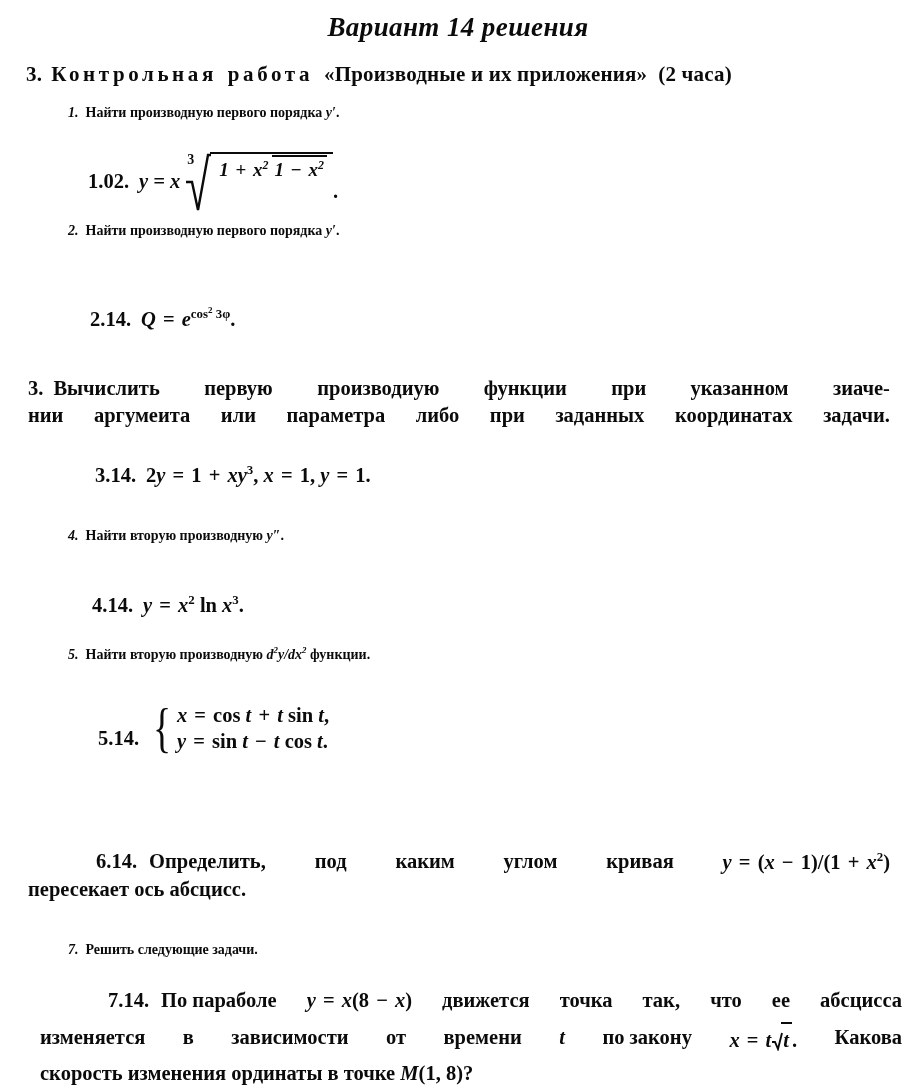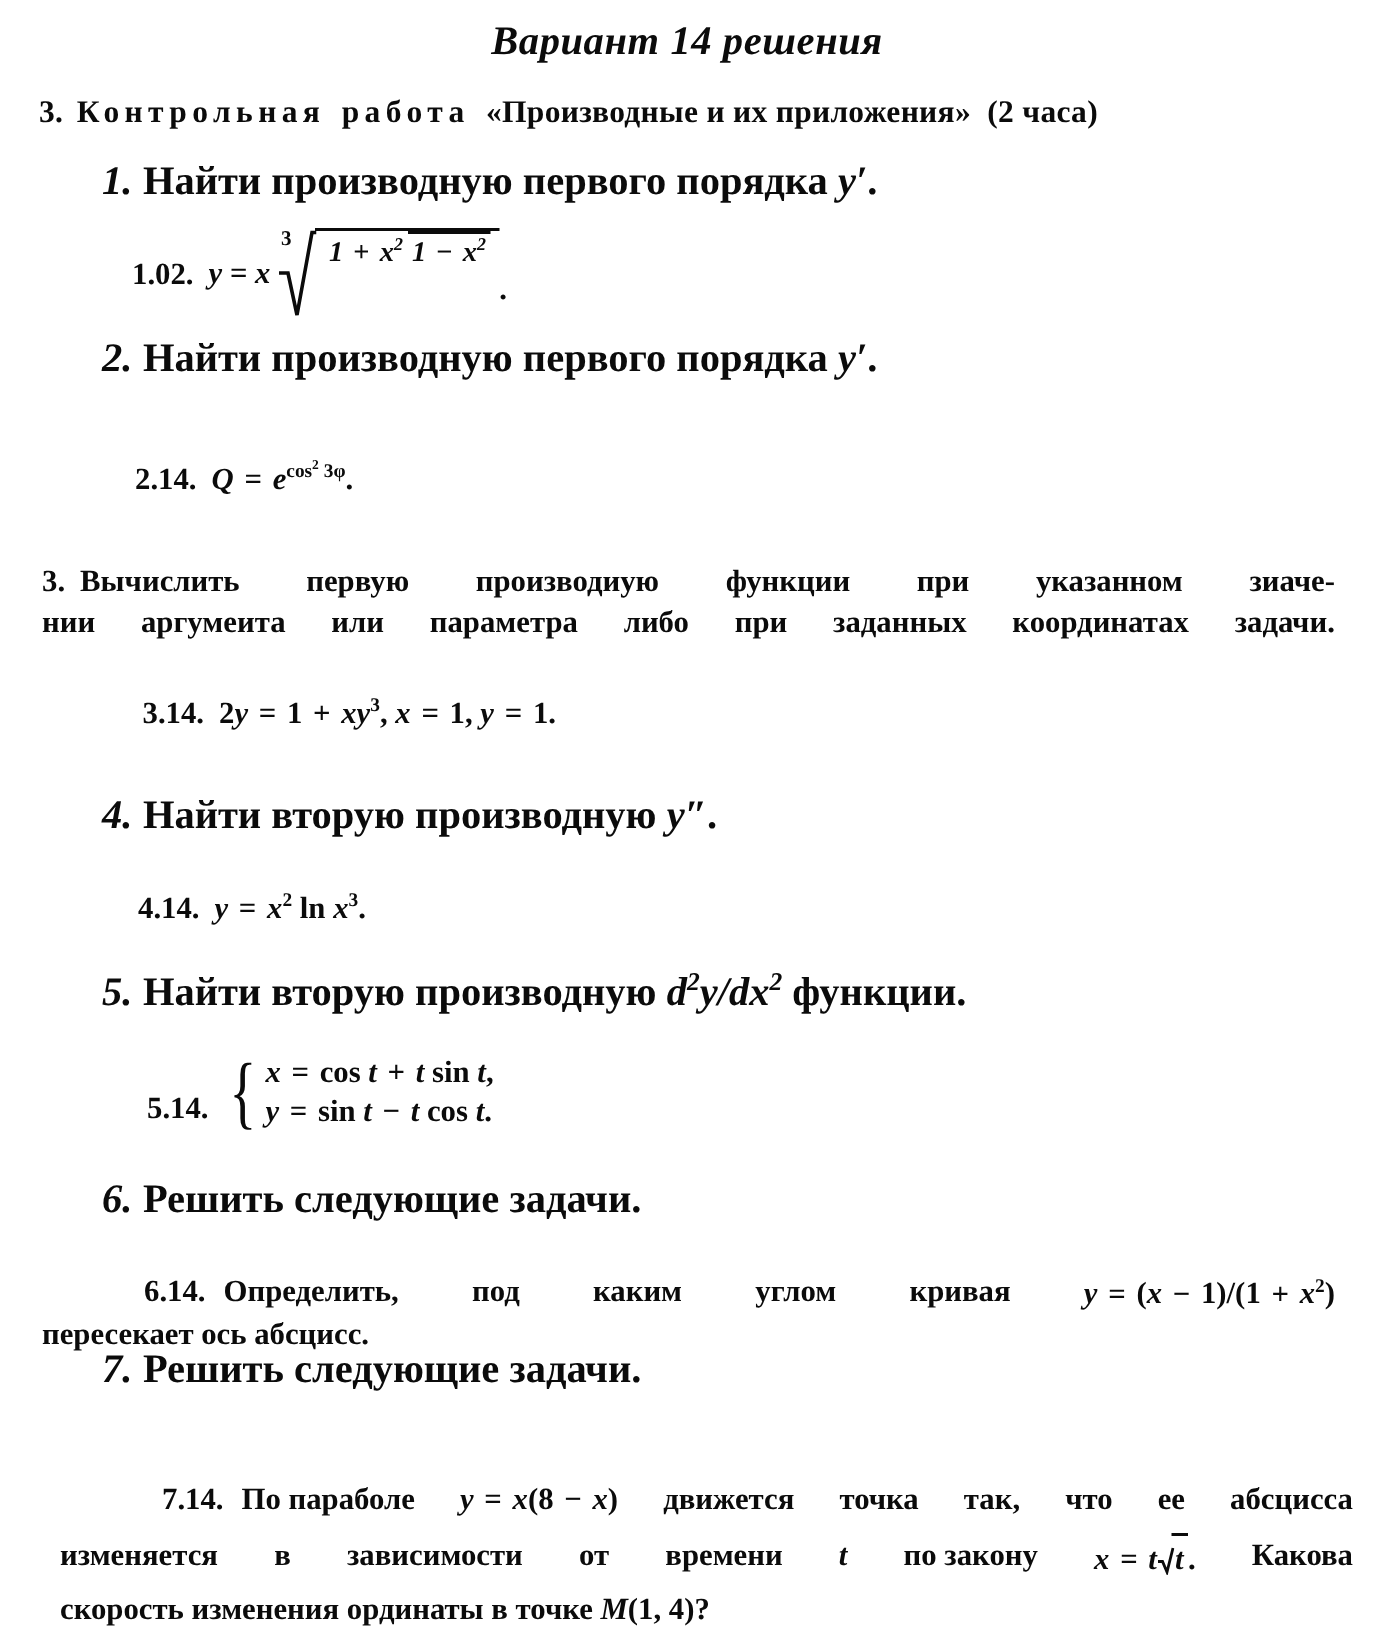--- a/index.html
+++ b/index.html
@@ -48,21 +48,21 @@
     white-space: nowrap;
     letter-spacing: 0.2px;
   }
   .section-heading .num { margin-right: 9px; }
   .section-heading .sp  { letter-spacing: 3.6px; }
 
   
   .task-heading {
     position: absolute;
     left: 68px;
-    font-size: 27px;
+    font-size: 14px;
     font-weight: bold;
     white-space: nowrap;
   }
   .task-heading .tnum {
     font-style: italic;
     margin-right: 7px;
   }
 
   
   .problem {
@@ -243,40 +243,37 @@
   <div class="problem" style="top:702px; left:98px;">
     <span class="pnum" style="position:relative; top:12px;">5.14.</span><span class="system">
         <span class="brace">{</span>
         <span class="eqs">
           <div><span class="mi">x</span> <span class="op">=</span> <span class="mn">cos</span> <span class="mi">t</span> <span class="op">+</span> <span class="mi">t</span> <span class="mn">sin</span> <span class="mi">t</span>,</div>
           <div><span class="mi">y</span> <span class="op">=</span> <span class="mn">sin</span> <span class="mi">t</span> <span class="op">−</span> <span class="mi">t</span> <span class="mn">cos</span> <span class="mi">t</span>.</div>
         </span>
       </span>
   </div>
 
-  <div class="task-heading" style="top:784px;">
-    <span class="tnum">6.</span><span>Решить следующие задачи.</span>
-  </div>
 
   <div class="prose" style="top:848px; left:28px; width:862px;">
     <div class="justify-row">
       <span style="margin-left:68px;text-align:center;">6.14.</span>
         <span style="flex:1; display:flex; justify-content:space-between; margin-left:12px;">
           <span>Определить,</span>
           <span>под</span>
           <span>каким</span>
           <span>углом</span>
           <span>кривая</span>
           <span><span class="mi">y</span> <span class="op">=</span> (<span class="mi">x</span> <span class="op">−</span> <span class="mn">1</span>)/(<span class="mn">1</span> <span class="op">+</span> <span class="mi">x</span><sup>2</sup>)</span>
         </span>
     </div>
     <div>пересекает ось абсцисс.</div>
   </div>
 
-  <div class="task-heading" style="top:897px;">
+  <div class="task-heading" style="top:942px;">
     <span class="tnum">7.</span><span>Решить следующие задачи.</span>
   </div>
 
   <div class="prose" style="top:985px; left:40px; width:862px; line-height:1.5;">
     <div class="justify-row">
       <span style="margin-left:68px;">7.14.</span>
         <span style="flex:1; display:flex; justify-content:space-between; margin-left:12px;">
           <span class="nowrap">По параболе</span>
           <span><span class="mi">y</span> <span class="op">=</span> <span class="mi">x</span>(<span class="mn">8</span> <span class="op">−</span> <span class="mi">x</span>)</span>
           <span>движется</span>
@@ -294,17 +291,17 @@
         <span>от</span>
         <span>времени</span>
         <span class="mi">t</span>
         <span>по закону</span>
         <span><span class="mi">x</span> <span class="op">=</span> <span class="mi">t</span><span class="sqrt-inline"><svg width="11" height="20" viewBox="0 0 11 20" style="vertical-align:-4px;" aria-hidden="true">
               <path d="M0 11 L3 11 L6 18 L10 2" fill="none" stroke="#0b0b0b" stroke-width="1.9" stroke-linejoin="miter"></path>
             </svg><span class="radicand-small mi">t</span></span>.</span>
         <span>Какова</span>
     </div>
     <div style="margin-top:2px;">
-      <span>скорость изменения ординаты в точке</span> <span class="mi">M</span>(<span class="mn">1, 4</span>)?
+      <span>скорость изменения ординаты в точке</span> <span class="mi">M</span>(<span class="mn">1, 8</span>)?
     </div>
   </div>
 
 </div>
 
 </body></html>

